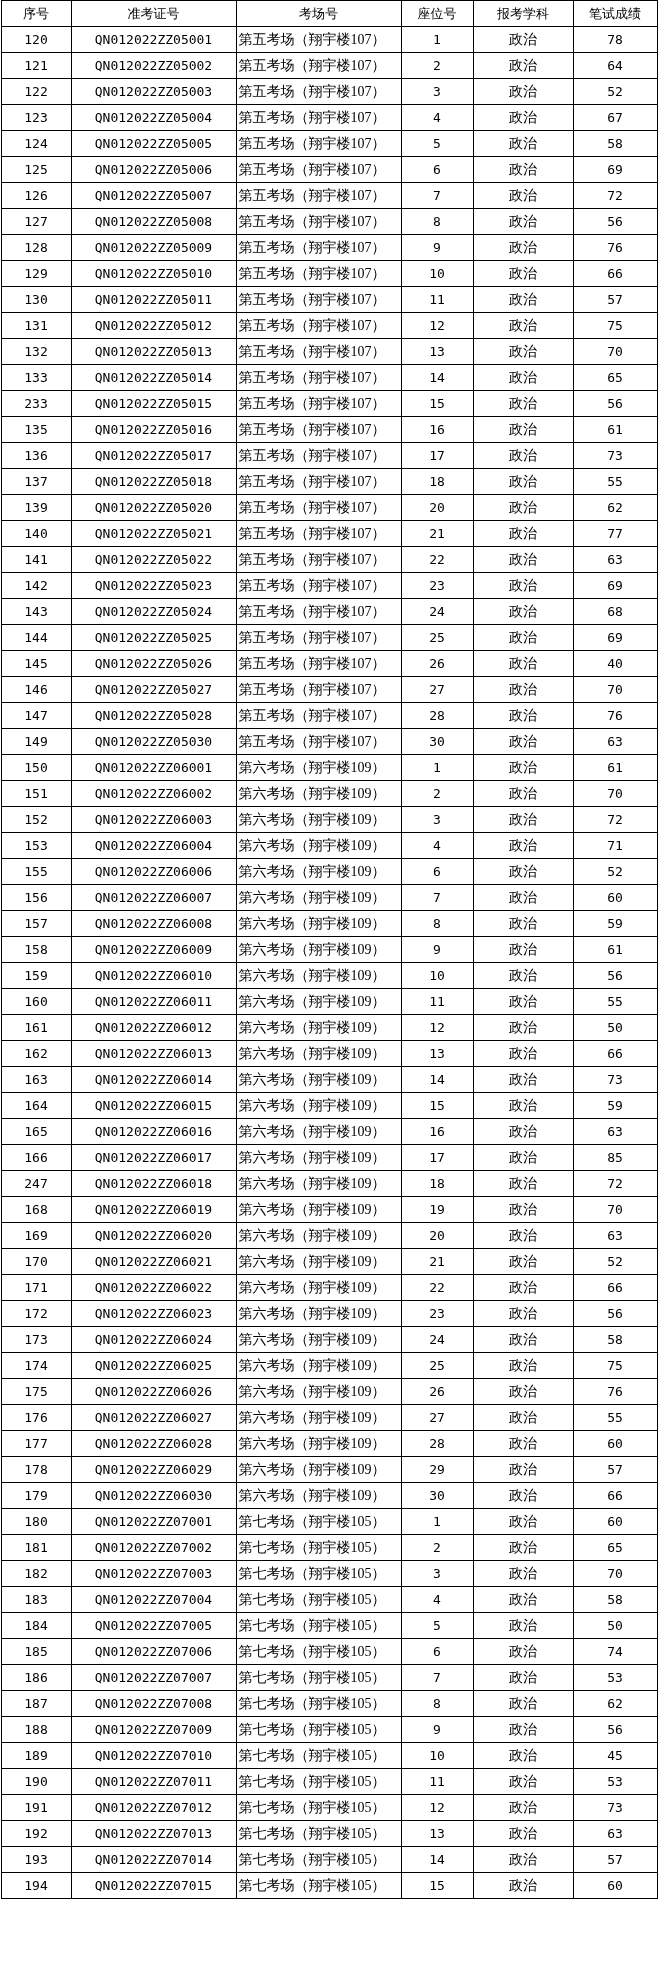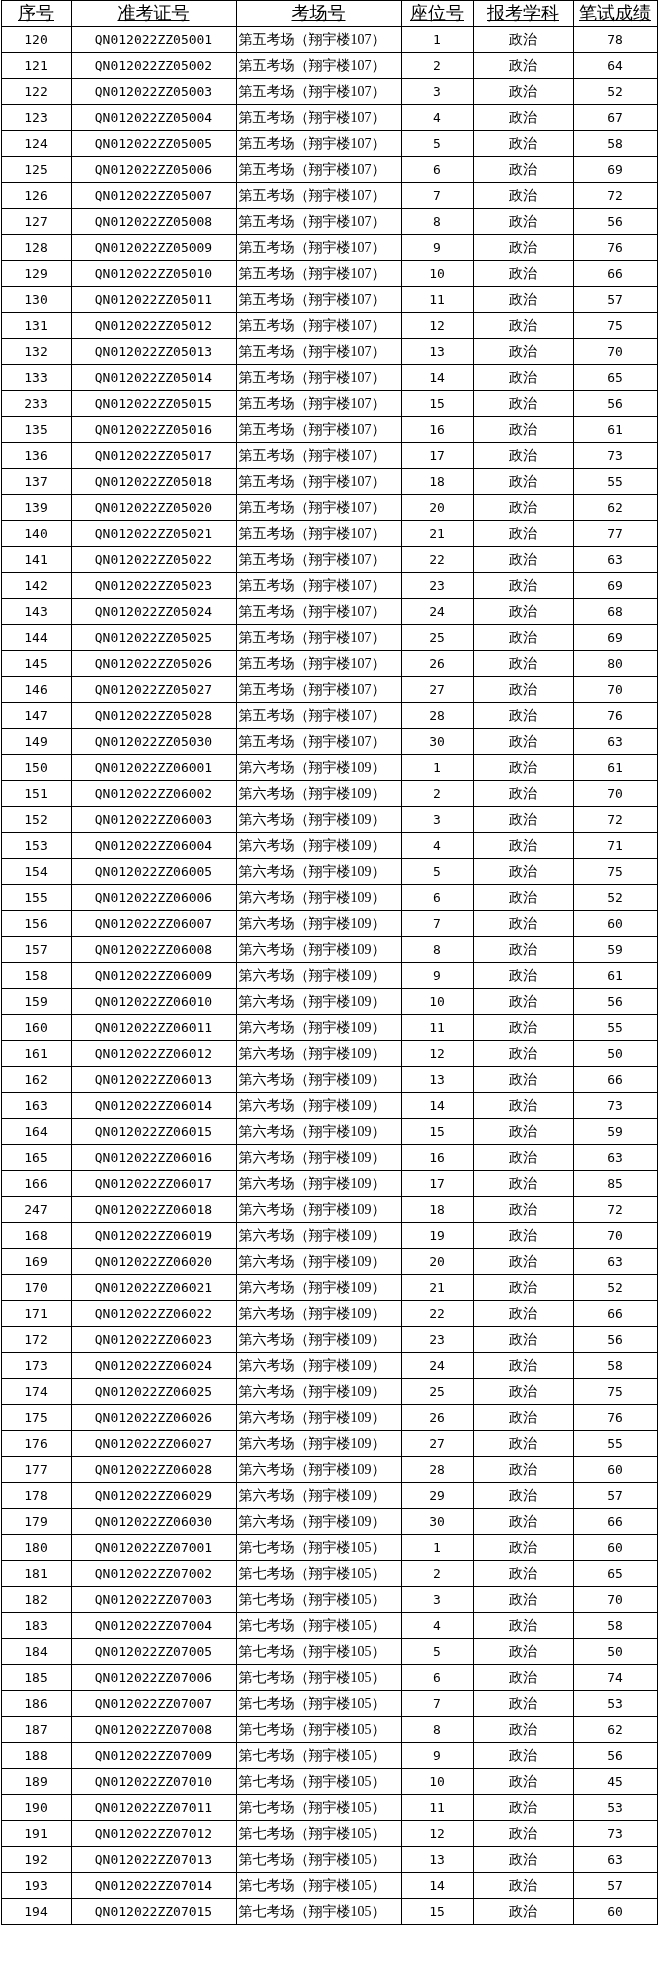--- a/index.html
+++ b/index.html
@@ -32,22 +32,21 @@
     line-height: 25px;
     padding: 0;
     text-align: center;
     vertical-align: middle;
     font-weight: normal;
     font-size: 14px;
     white-space: nowrap;
     overflow: hidden;
   }
   table.score-table th {
-    font-size: 18px;
-    text-decoration: underline;
+    font-size: 13px;
   }
   table.score-table td.room-cell {
     text-align: left;
     padding-left: 2px;
     font-size: 14px;
   }
   table.score-table td.ticket-cell {
     font-family: "DejaVu Sans Mono", "Liberation Mono", monospace;
     font-size: 13px;
     letter-spacing: 0px;
@@ -272,21 +271,21 @@
           <td class="num-cell">25</td>
           <td>政治</td>
           <td class="num-cell">69</td>
         </tr>
         <tr>
           <td class="num-cell">145</td>
           <td class="ticket-cell">QN012022ZZ05026</td>
           <td class="room-cell">第五考场（翔宇楼107）</td>
           <td class="num-cell">26</td>
           <td>政治</td>
-          <td class="num-cell">80</td>
+          <td class="num-cell">40</td>
         </tr>
         <tr>
           <td class="num-cell">146</td>
           <td class="ticket-cell">QN012022ZZ05027</td>
           <td class="room-cell">第五考场（翔宇楼107）</td>
           <td class="num-cell">27</td>
           <td>政治</td>
           <td class="num-cell">70</td>
         </tr>
         <tr>
@@ -329,28 +328,20 @@
           <td>政治</td>
           <td class="num-cell">72</td>
         </tr>
         <tr>
           <td class="num-cell">153</td>
           <td class="ticket-cell">QN012022ZZ06004</td>
           <td class="room-cell">第六考场（翔宇楼109）</td>
           <td class="num-cell">4</td>
           <td>政治</td>
           <td class="num-cell">71</td>
-        </tr>
-        <tr>
-          <td class="num-cell">154</td>
-          <td class="ticket-cell">QN012022ZZ06005</td>
-          <td class="room-cell">第六考场（翔宇楼109）</td>
-          <td class="num-cell">5</td>
-          <td>政治</td>
-          <td class="num-cell">75</td>
         </tr>
         <tr>
           <td class="num-cell">155</td>
           <td class="ticket-cell">QN012022ZZ06006</td>
           <td class="room-cell">第六考场（翔宇楼109）</td>
           <td class="num-cell">6</td>
           <td>政治</td>
           <td class="num-cell">52</td>
         </tr>
         <tr>

